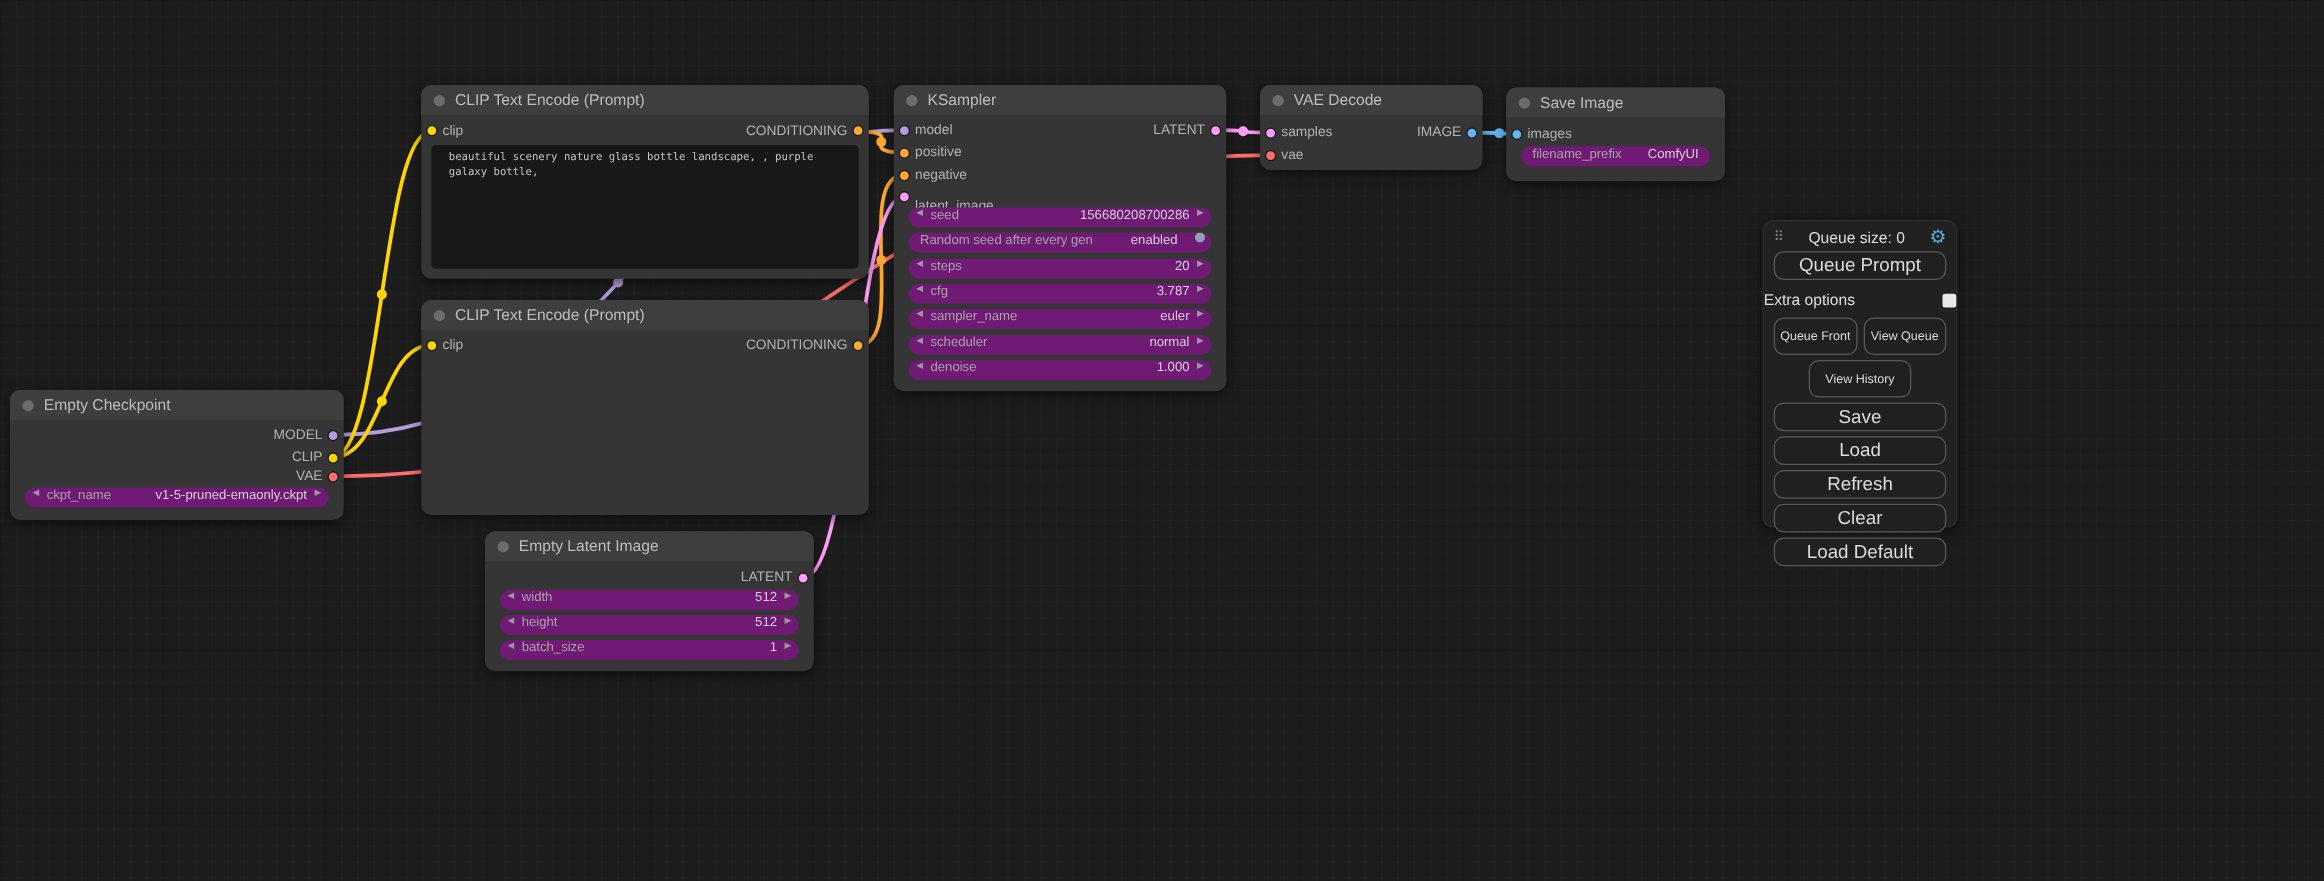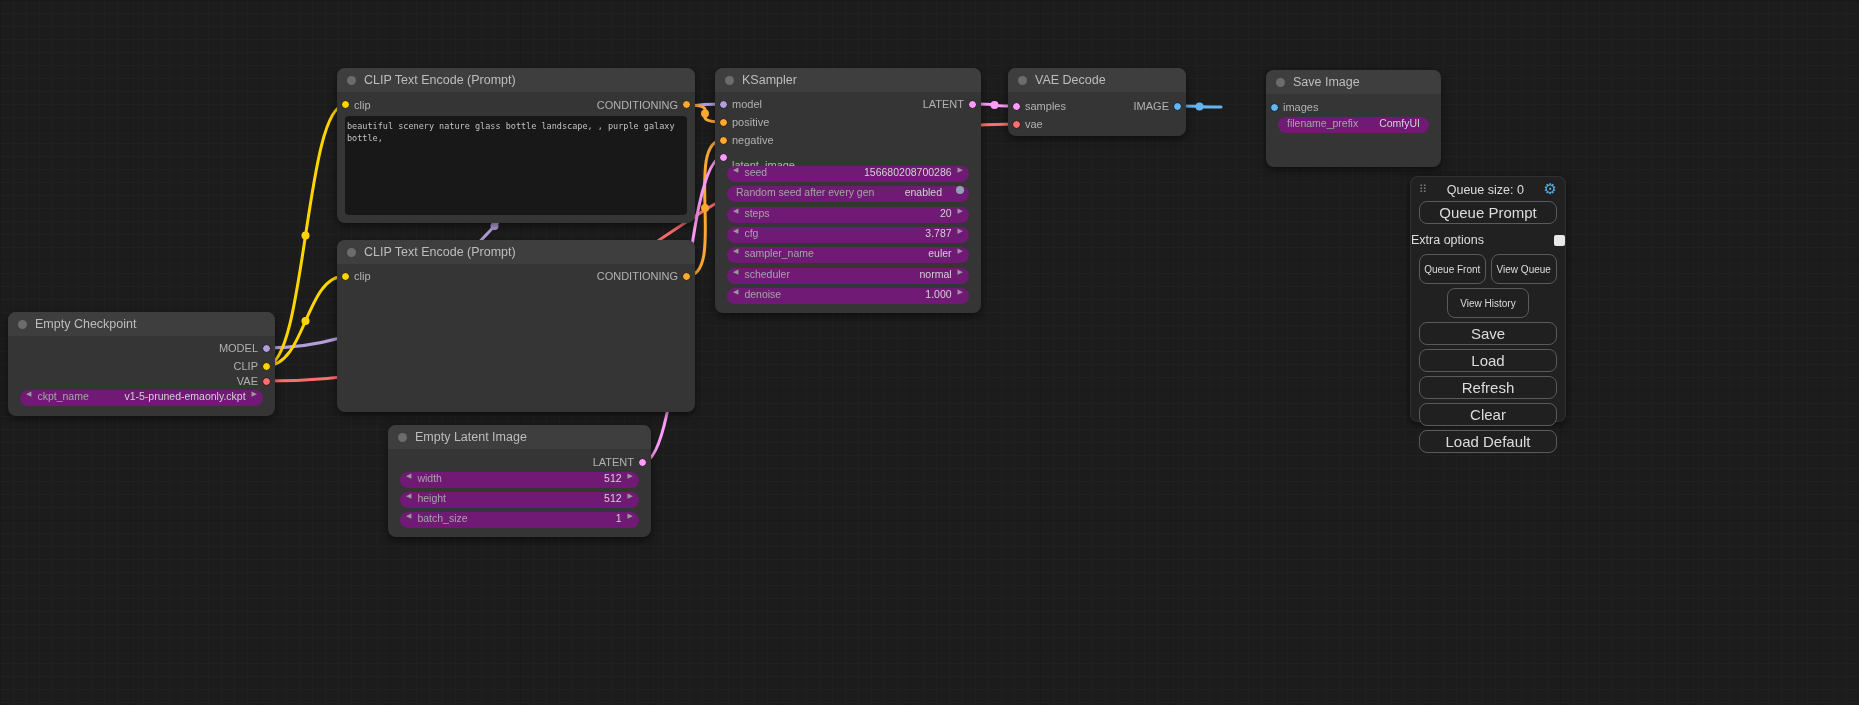--- a/index.html
+++ b/index.html
@@ -47,21 +47,21 @@
   }
   .widget .arrow { font-family:"DejaVu Sans",sans-serif; font-size:7px; color:#9a9a9a; padding:0 6px; }
   .widget .wlabel { color:#a5a5a5; }
   .widget.noarrow .wlabel { padding-left:9px; }
   .widget .wvalue { margin-left:auto; color:#d2d2d2; }
   .widget.noarrow .wvalue { padding-right:9px; }
   .toggle-dot { flex:none; width:8px; height:8px; border-radius:50%; margin:0 5px; background:#8fa2b5; }
   .textbox {
     position:absolute; background:#181818; border-radius:4px;
     color:#c2c2c2; font-family:"DejaVu Sans Mono",monospace; font-size:8.5px; line-height:1.45;
-    padding:4px 2px; white-space:pre-wrap; word-break:break-word;
+    padding:4px 14px; white-space:pre-wrap; word-break:break-word;
   }
 
   
   .menu {
     position:absolute; left:1410px; top:176px; width:156px; height:246px; z-index:3;
     background:#212121; border:1px solid rgba(255,255,255,0.07); border-radius:8px;
     box-shadow:0 3px 10px rgba(0,0,0,0.5);
   }
   .menu-header { display:flex; align-items:center; padding:5px 8px 2px 8px; }
   .drag-handle { font-family:"DejaVu Sans",sans-serif; font-size:11px; color:#7d7d7d; cursor:move; }
@@ -238,21 +238,21 @@
     <span>VAE Decode</span>
   </div>
   <span class="slot-dot in" style="top: 34px; background: rgb(255, 156, 249);"></span>
   <span class="slot-label in" style="top:31px">samples</span>
   <span class="slot-dot in" style="top: 52px; background: rgb(255, 110, 110);"></span>
   <span class="slot-label in" style="top:49px">vae</span>
   <span class="slot-label out" style="top:31px">IMAGE</span>
   <span class="slot-dot out" style="top: 34px; background: rgb(100, 181, 246);"></span>
 </div>
 
-<div class="node" style="left:1266px;top:70px;width:175px;height:97px">
+<div class="node" style="left:1205px;top:70px;width:175px;height:75px">
   <div class="node-title">
     <span class="collapse-dot"></span>
     <span>Save Image</span>
   </div>
   <span class="slot-dot in" style="top: 33px; background: rgb(100, 181, 246);"></span>
   <span class="slot-label in" style="top:30px">images</span>
   <div class="widget noarrow" style="left:12px;top:47px;width:151px">
     <span class="wlabel">filename_prefix</span>
     <span class="wvalue">ComfyUI</span>
   </div>

